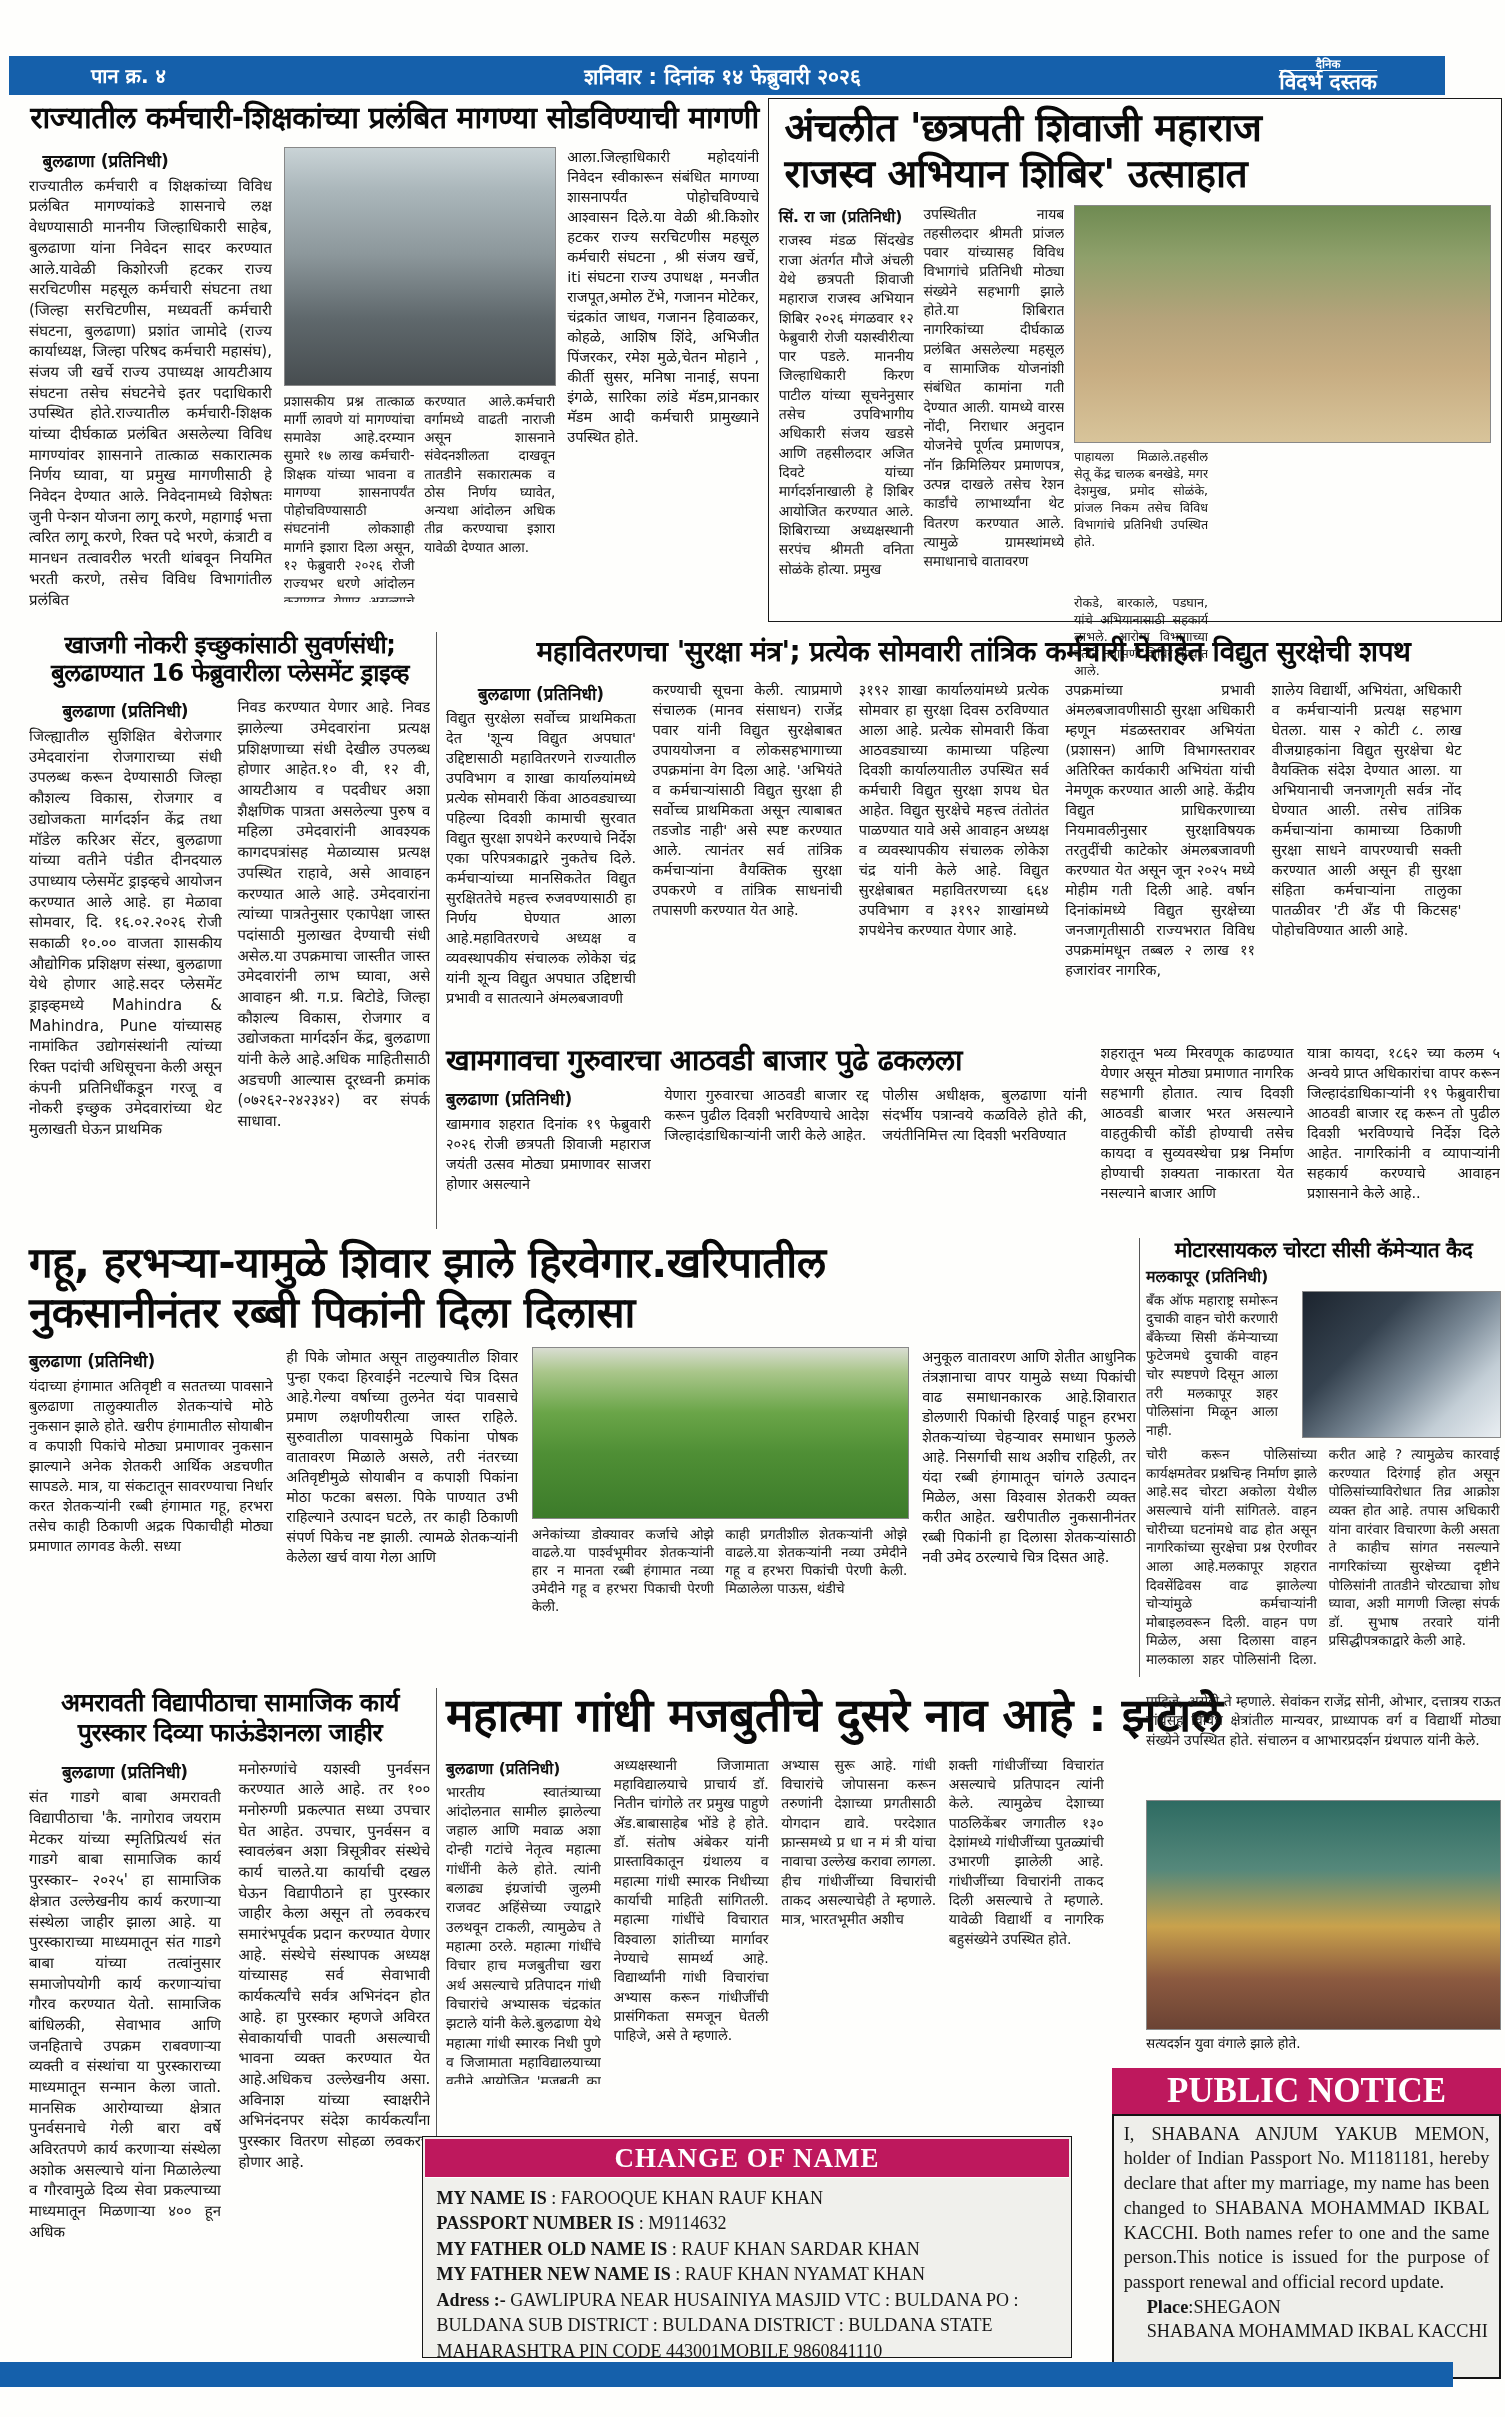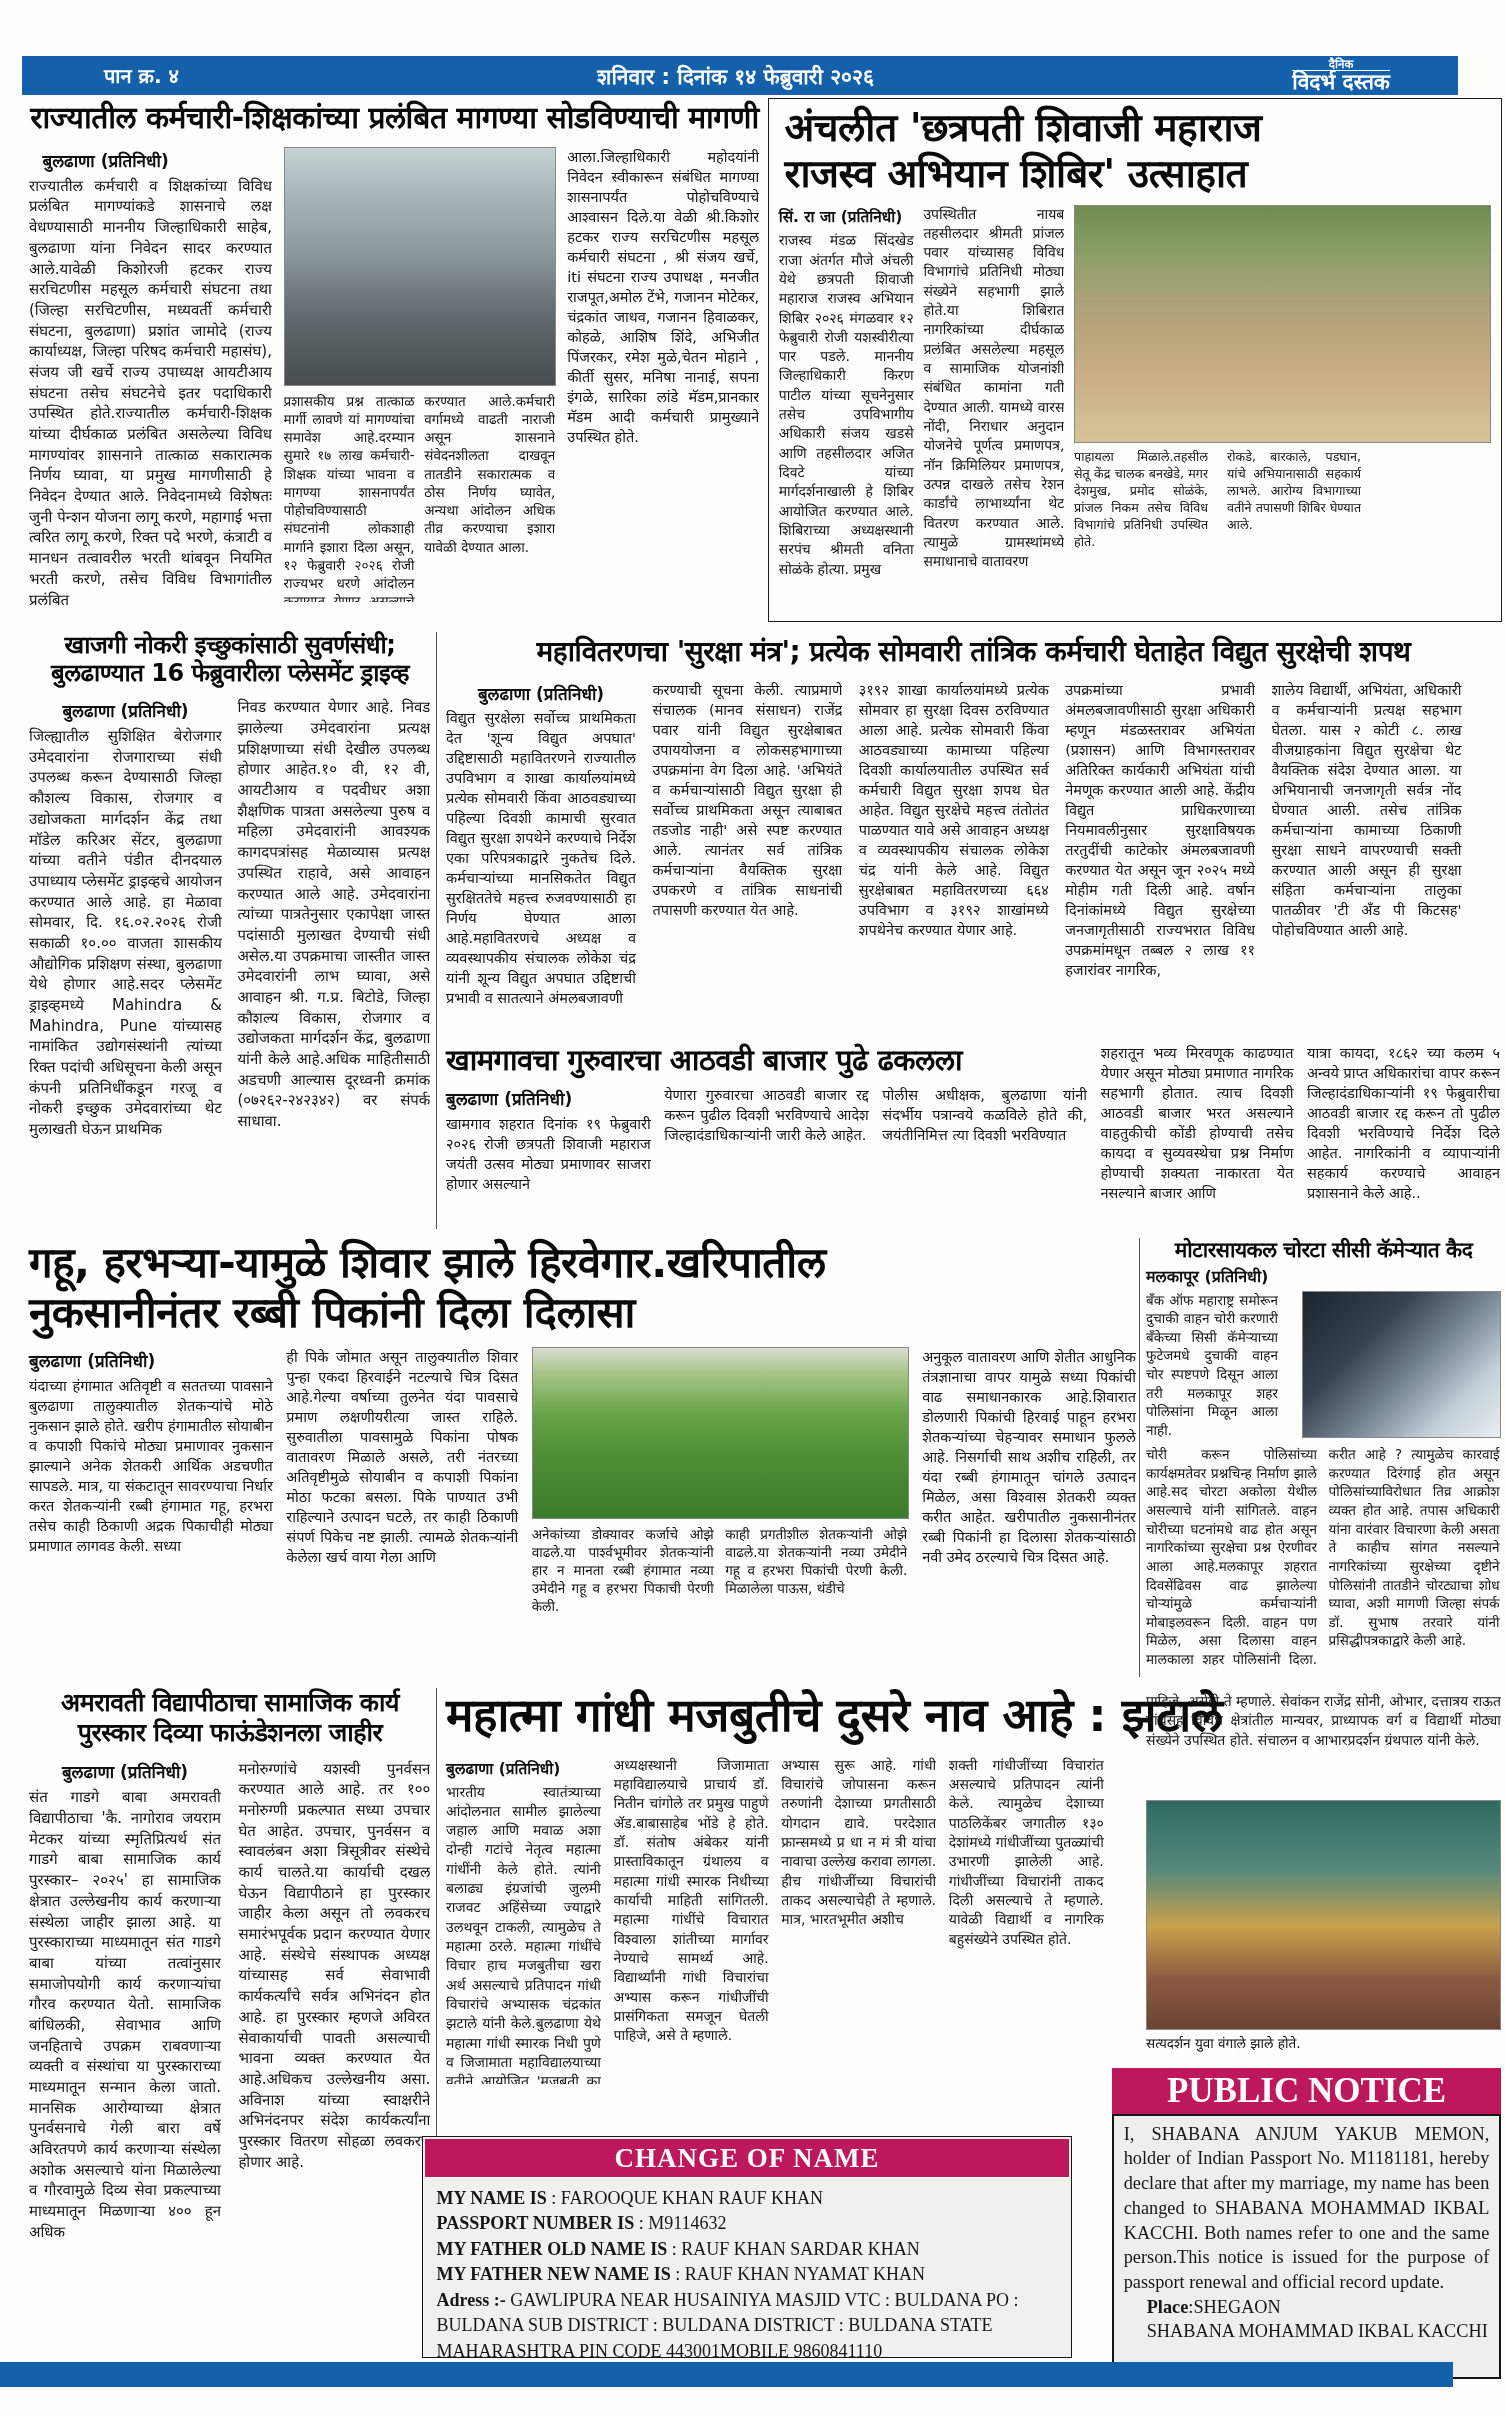--- a/index.html
+++ b/index.html
@@ -31,21 +31,21 @@
   .ph-camp{ background:linear-gradient(180deg,#6f8b52 0%,#8fa06b 22%,#b5a37b 48%,#c7ad82 70%,#d8c49a 100%); }
   .ph-field{ background:linear-gradient(180deg,#d9ddd2 0%,#aac68b 14%,#6aa548 38%,#4f8f35 62%,#3c7b2a 100%); }
   .ph-cctv{ background:linear-gradient(135deg,#1c242e 0%,#35424f 32%,#7d8c99 58%,#c3ced6 78%,#e9eef2 100%); }
   .ph-stage{ background:linear-gradient(180deg,#2e6b62 0%,#55887b 30%,#c9a24c 55%,#8c5a40 78%,#6b4334 100%); }
 </style>
 </head>
 <body>
 
 <div class="page">
 
-  <div class="abs topbar" style="left:22px;top:56px;width:1436px;height:39px;">
+  <div class="abs topbar" style="left:9px;top:56px;width:1436px;height:39px;">
     <span class="pageno">पान क्र. ४</span>
     <span class="datec">शनिवार : दिनांक १४ फेब्रुवारी २०२६</span>
     <span class="masthead">
       <span class="m1">दैनिक</span>
       <span class="m2">विदर्भ दस्तक</span>
     </span>
   </div>
 
   <section class="abs" style="left:29px;top:100px;width:731px;height:523px;">
     <div class="hl" style="font-size:30px;">राज्यातील कर्मचारी-शिक्षकांच्या प्रलंबित मागण्या सोडविण्याची मागणी</div>
@@ -73,21 +73,21 @@
     <div class="row" style="gap:9.7px;margin-top:7.7px;">
       <div style="width:135px;">
         <div class="byline" style="padding-left:0;font-size:15.4px;">सिं. रा जा (प्रतिनिधी)</div>
         <div class="bt" style="height:357px;font-size:14px;">राजस्व मंडळ सिंदखेड राजा अंतर्गत मौजे अंचली येथे छत्रपती शिवाजी महाराज राजस्व अभियान शिबिर २०२६ मंगळवार १२ फेब्रुवारी रोजी यशस्वीरीत्या पार पडले. माननीय जिल्हाधिकारी किरण पाटील यांच्या सूचनेनुसार तसेच उपविभागीय अधिकारी संजय खडसे आणि तहसीलदार अजित दिवटे यांच्या मार्गदर्शनाखाली हे शिबिर आयोजित करण्यात आले. शिबिराच्या अध्यक्षस्थानी सरपंच श्रीमती वनिता सोळंके होत्या. प्रमुख</div>
       </div>
       <div style="width:141px;">
         <div class="bt" style="height:396px;font-size:14px;">उपस्थितीत नायब तहसीलदार श्रीमती प्रांजल पवार यांच्यासह विविध विभागांचे प्रतिनिधी मोठ्या संख्येने सहभागी झाले होते.या शिबिरात नागरिकांच्या दीर्घकाळ प्रलंबित असलेल्या महसूल व सामाजिक योजनांशी संबंधित कामांना गती देण्यात आली. यामध्ये वारस नोंदी, निराधार अनुदान योजनेचे पूर्णत्व प्रमाणपत्र, नॉन क्रिमिलियर प्रमाणपत्र, उत्पन्न दाखले तसेच रेशन कार्डांचे लाभार्थ्यांना थेट वितरण करण्यात आले. त्यामुळे ग्रामस्थांमध्ये समाधानाचे वातावरण</div>
       </div>
       <div style="width:417px;">
         <div class="photo ph-camp" style="width:417px;height:238px;"></div>
-        <div class="row" style="gap:19px;margin-top:5.8px;">
+        <div class="row" style="gap:1px;margin-top:5.8px;flex-direction:column;">
           <div class="caption" style="width:134px;height:145px;font-size:12.6px;">पाहायला मिळाले.तहसील सेतू केंद्र चालक बनखेडे, मगर देशमुख, प्रमोद सोळंके, प्रांजल निकम तसेच विविध विभागांचे प्रतिनिधी उपस्थित होते.</div>
           <div class="caption" style="width:134px;height:145px;font-size:12.6px;">रोकडे, बारकाले, पडघान, यांचे अभियानासाठी सहकार्य लाभले. आरोग्य विभागाच्या वतीने तपासणी शिबिर घेण्यात आले.</div>
         </div>
       </div>
     </div>
   </section>
 
   <div class="abs vrule" style="left:436px;top:632px;height:597px;"></div>
 
   <section class="abs" style="left:29px;top:631px;width:402px;height:599px;">

